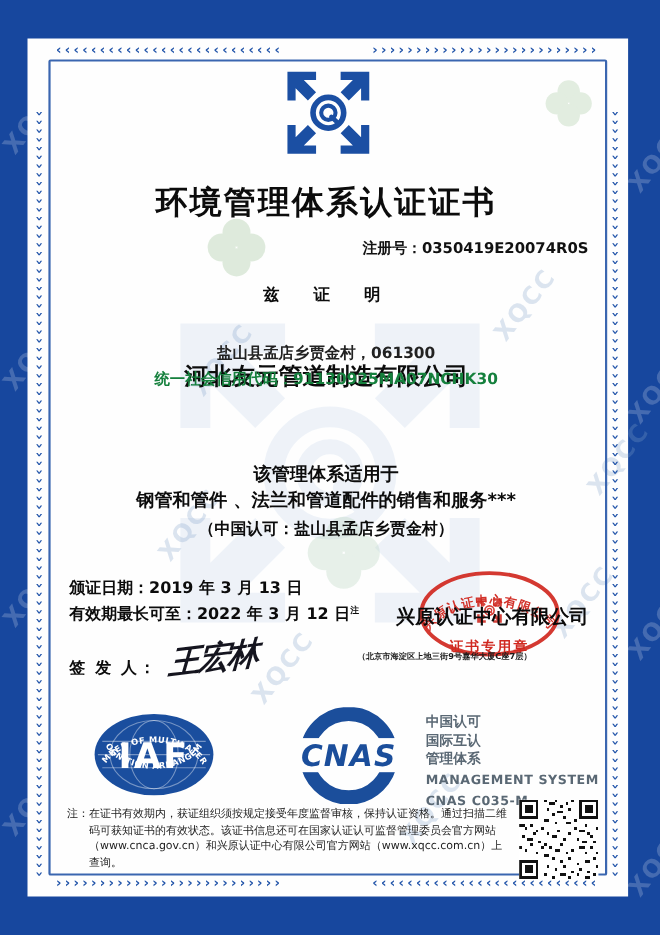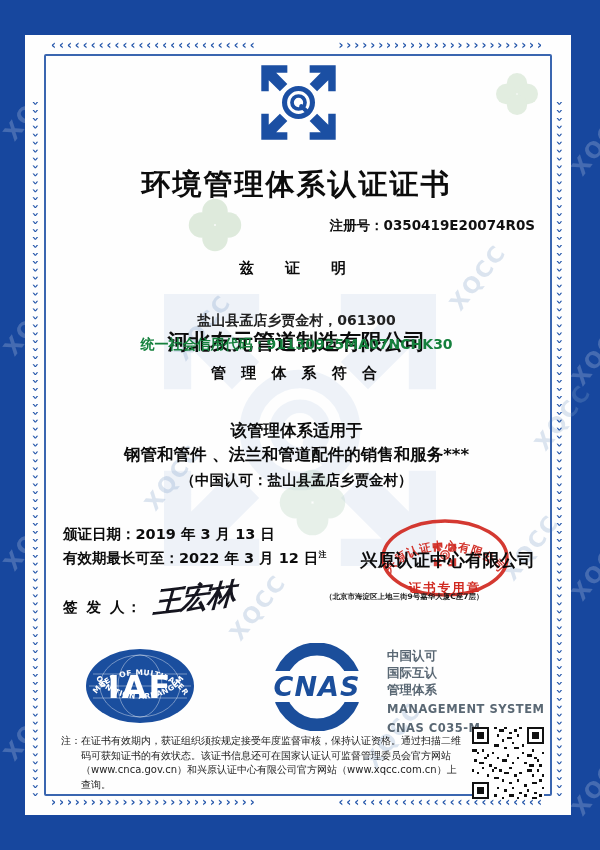--- a/index.html
+++ b/index.html
@@ -140,21 +140,20 @@
       </svg>
 
     <div id="cert-title" class="abs ctr">环境管理体系认证证书</div>
     <div id="reg-line" class="abs">
       <span>注册号：</span><span>0350419E20074R0S</span>
     </div>
     <div id="certify-heading" class="abs ctr">兹　证　明</div>
     <div id="company-name" class="abs ctr">河北友元管道制造有限公司</div>
     <div id="company-address" class="abs ctr">盐山县孟店乡贾金村，061300</div>
     <div id="credit-code" class="abs ctr">统一社会信用代码：91130925MA07NCHK30</div>
-    <div id="conform-heading" class="abs ctr">管 理 体 系 符 合</div>
     <div id="scope-intro" class="abs ctr">该管理体系适用于</div>
     <div id="scope-line" class="abs ctr">钢管和管件 、法兰和管道配件的销售和服务***</div>
     <div id="sites-line" class="abs ctr">（中国认可：盐山县孟店乡贾金村）</div>
 
     <div id="issue-date" class="abs">颁证日期：2019 年 3 月 13 日</div>
     <div id="valid-until" class="abs">
       <span>有效期最长可至：2022 年 3 月 12 日</span><sup>注</sup>
     </div>
     <div id="signer-row" class="abs">
       <span>签 发 人：</span><span id="signature">王宏林</span>

